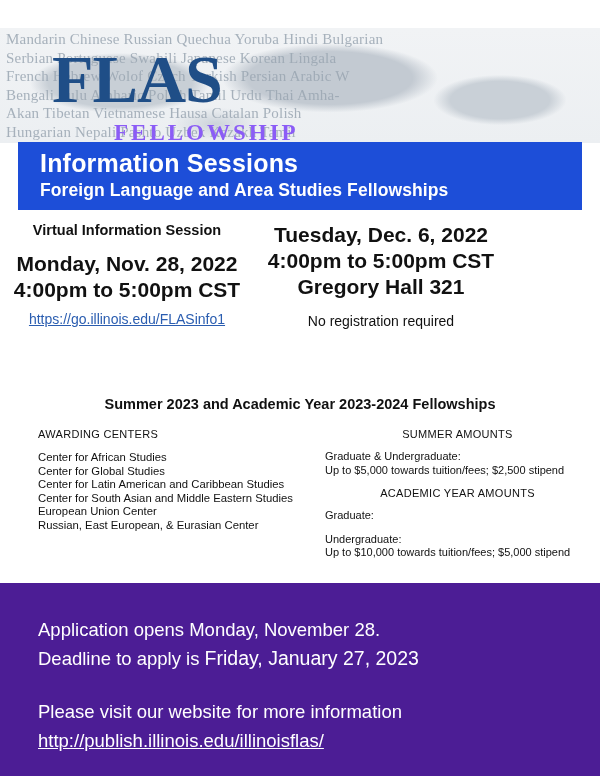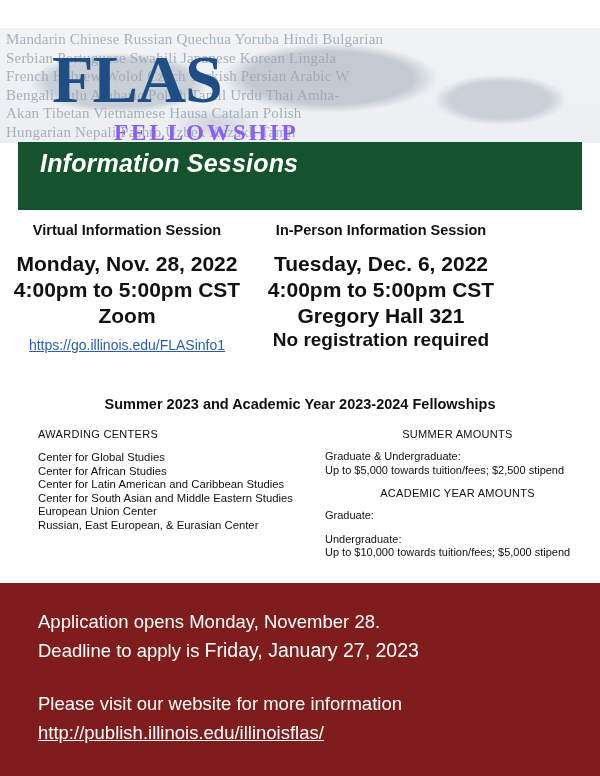--- a/index.html
+++ b/index.html
@@ -73,25 +73,24 @@
     letter-spacing: 3px;
     color: #8b5cf6;
     margin-left: 62px;
     margin-top: 10px;
   }
 
   .blue-band {
     position: absolute;
     left: 18px; top: 142px;
     width: 564px; height: 68px;
-    background: #14532d;
+    background: #1d4ed8;
     color: #ffffff;
     box-sizing: border-box;
     padding: 6px 0 0 22px;
-    font-style: italic;
   }
   .band-title {
     font-size: 25px;
     font-weight: bold;
     letter-spacing: .2px;
     line-height: 30px;
   }
   .band-sub {
     font-size: 17.5px;
     font-weight: bold;
@@ -114,24 +113,23 @@
     font-size: 14.5px;
     font-weight: bold;
     margin-bottom: 13px;
   }
   .session-line {
     font-size: 21px;
     font-weight: bold;
     line-height: 26px;
   }
   .session-note {
-    font-size: 19px;
+    font-size: 14px;
     line-height: 22px;
-    margin-top: 0;
-    font-weight: bold;
+    margin-top: 10px;
   }
   .session-link {
     font-size: 14px;
     color: #2a5db0;
     text-decoration: underline;
     line-height: 24px;
     display: inline-block;
     margin-top: 4px;
   }
 
@@ -185,24 +183,24 @@
     text-align: center;
     margin: 0 0 10px 0;
   }
 
   
   .footer {
     position: absolute;
     left: 0; top: 583px;
     width: 600px;
     height: 193px;
-    background: #7f1d1d;
+    background: #4c1d95;
     color: #ffffff;
     box-sizing: border-box;
-    padding: 24px 0 0 38px;
+    padding: 32px 0 0 38px;
   }
   .foot-line {
     font-size: 18.5px;
     line-height: 29px;
   }
   .foot-line .bold { font-weight: normal; font-size: 19.5px; }
   .foot-spacer { height: 24px; }
   .foot-link {
     font-size: 18.5px;
     color: #ffffff;
@@ -225,52 +223,51 @@
     <div>Hungarian  Nepali  Pashto  Uzbek  Kazakh  Tamil</div>
   </div>
 
   <div class="logo-block">
     <div class="logo-flas">FLAS</div>
     <div class="logo-fellowship">FELLOWSHIP</div>
   </div>
 
   <div class="blue-band">
     <div class="band-title">Information Sessions</div>
+    <div class="band-sub">Foreign Language and Area Studies Fellowships</div>
   </div>
 </div>
 
 <div class="sessions">
 
   <div class="session-col">
     <div class="session-head">Virtual Information Session</div>
     <div class="session-line">Monday, Nov. 28, 2022</div>
     <div class="session-line">4:00pm to 5:00pm CST</div>
-    <div class="session-line">Zoom</div>
     <a class="session-link" href="#">https://go.illinois.edu/FLASinfo1</a>
   </div>
 
   <div class="session-col">
-    <div class="session-head">In-Person Information Session</div>
     <div class="session-line">Tuesday, Dec. 6, 2022</div>
     <div class="session-line">4:00pm to 5:00pm CST</div>
     <div class="session-line">Gregory Hall 321</div>
     <div class="session-note">No registration required</div>
   </div>
 
 </div>
 
 <div class="fellow-title">Summer 2023 and Academic Year 2023-2024 Fellowships</div>
 
 <div class="columns">
 
   <div class="col-left">
     <div class="col-heading">AWARDING CENTERS</div>
     <div class="centers-list">
+      <div>Center for African Studies</div>
       <div>Center for Global Studies</div>
-      <div>Center for African Studies</div>
       <div>Center for Latin American and Caribbean Studies</div>
       <div>Center for South Asian and Middle Eastern Studies</div>
       <div>European Union Center</div>
       <div>Russian, East European, &amp; Eurasian Center</div>
     </div>
   </div>
 
   <div class="col-right">
     <div class="subhead">SUMMER AMOUNTS</div>
     <div class="amt-label">Graduate &amp; Undergraduate:</div>

